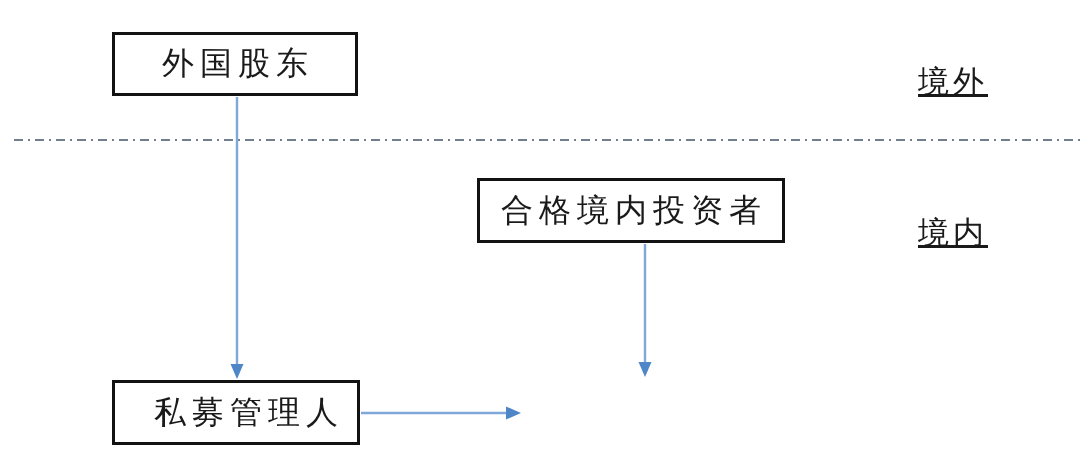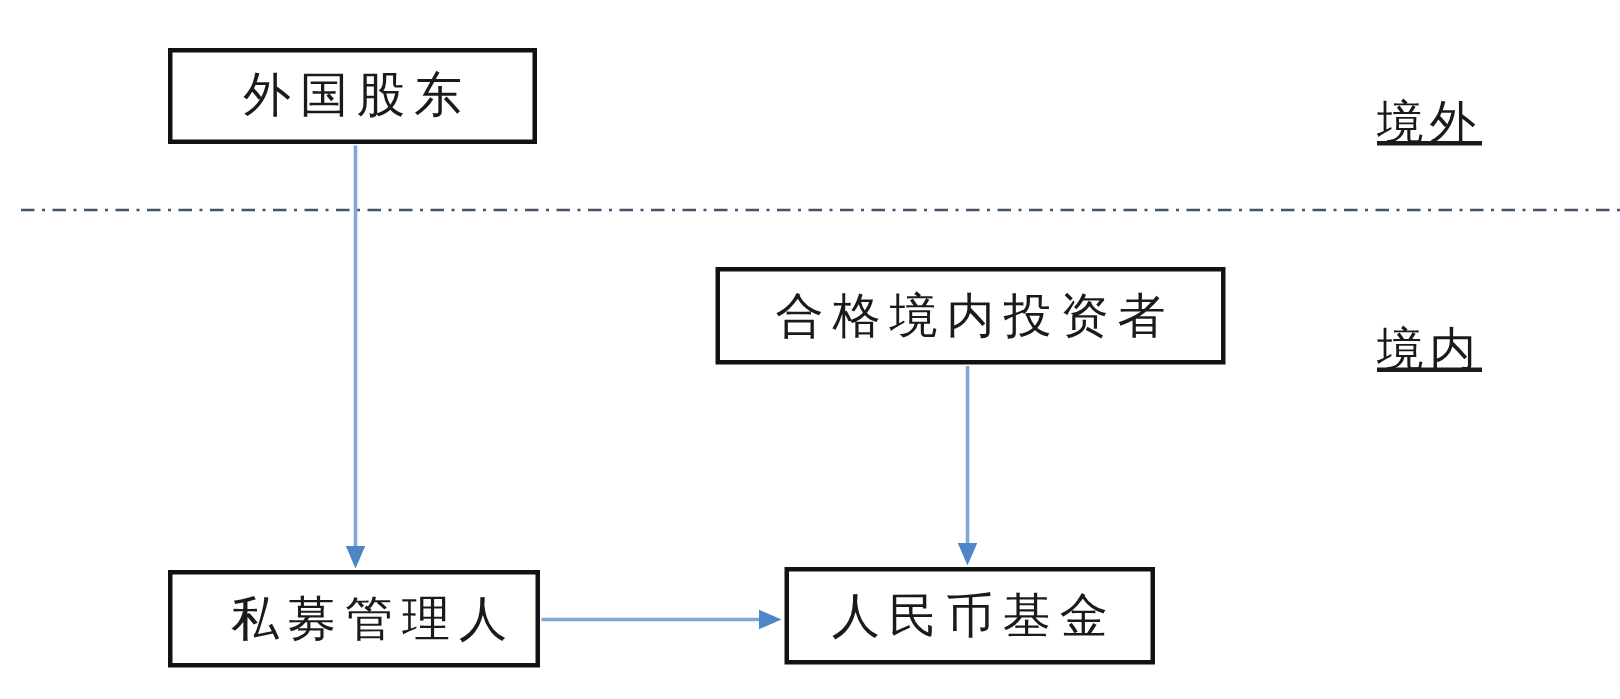--- a/index.html
+++ b/index.html
@@ -23,21 +23,21 @@
     display: flex;
     align-items: center;
     justify-content: center;
     font-size: 32px;
     letter-spacing: 6px;
     color: #1a1a1a;
     white-space: nowrap;
   }
   .node-box .label { transform: translateX(3px); } 
   #node-foreign-shareholder      { left: 112px; top: 32px;  width: 246px; height: 64px; }
-  #node-qualified-investor       { left: 477px; top: 178px; width: 340px; height: 65px; }
+  #node-qualified-investor       { left: 477px; top: 178px; width: 308px; height: 65px; }
   #node-private-fund-manager     { left: 112px; top: 380px; width: 248px; height: 65px; padding-left: 20px; }
   #node-rmb-fund                 { left: 523px; top: 378px; width: 247px; height: 65px; }
 
   .region-label {
     position: absolute;
     font-size: 31px;
     letter-spacing: 4px;
     color: #1a1a1a;
     white-space: nowrap;
     text-decoration: underline;
@@ -84,21 +84,18 @@
   </div>
 
   <div class="node-box" id="node-qualified-investor">
     <span class="label">合格境内投资者</span>
   </div>
 
   <div class="node-box" id="node-private-fund-manager">
     <span class="label">私募管理人</span>
   </div>
 
-  <div class="node-box" id="node-rmb-fund">
-    <span class="label">人民币基金</span>
-  </div>
 
   <div class="region-label" id="label-offshore">境外</div>
 
   <div class="region-label" id="label-onshore">境内</div>
 
 </div>
 
 </body></html>

